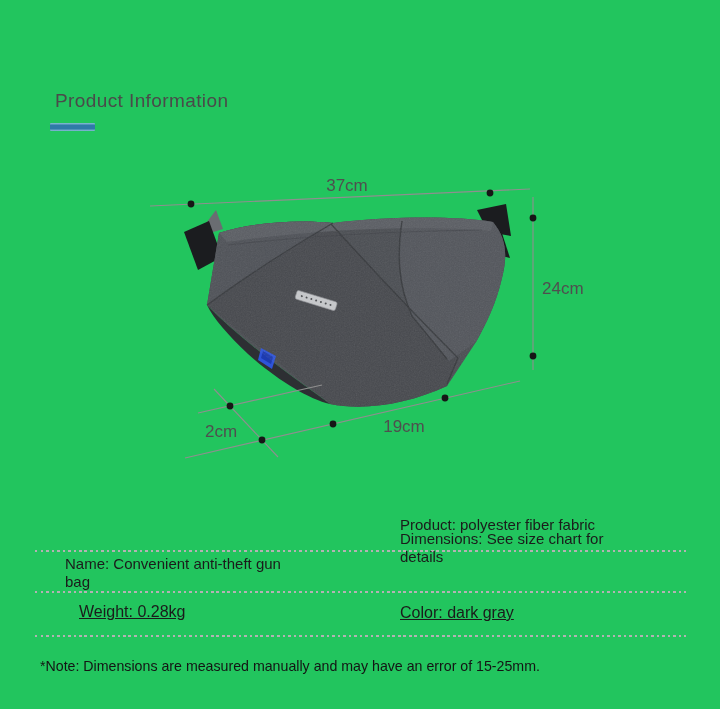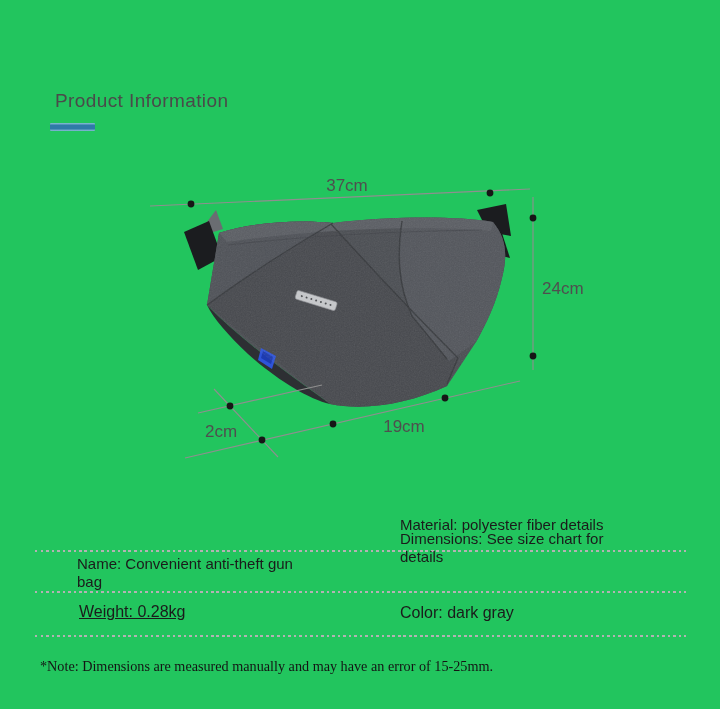--- a/index.html
+++ b/index.html
@@ -28,21 +28,21 @@
   
   .dotline{
     position:absolute; left:35px; width:651px; height:2px;
     background:repeating-linear-gradient(90deg,#b3b3b3 0 2.5px,transparent 2.5px 5.5px);
   }
   .spec{
     position:absolute; color:#1b1b1b; font-size:15px; line-height:18px; font-weight:400;
   }
   .spec.big{font-size:16px;}
   .note-text{
-    position:absolute; left:40px; top:658px; color:#141414; font-size:14.2px;font-family:Liberation Serif, serif;
+    position:absolute; left:40px; top:658px; color:#141414; font-size:14.2px;
   }
 </style>
 </head>
 <body>
 
 <div id="stage">
 
   <div class="page-title">Product Information</div>
   <div class="accent-bar"></div>
 
@@ -117,29 +117,29 @@
       <line class="dim-line" x1="214" y1="229" x2="278" y2="297"></line>
       <circle class="dim-dot" cx="230" cy="246" r="3.4"></circle>
       <circle class="dim-dot" cx="262" cy="280" r="3.4"></circle>
       <circle class="dim-dot" cx="333" cy="264" r="3.4"></circle>
       <circle class="dim-dot" cx="445" cy="238" r="3.4"></circle>
       <text class="dim-text" x="205" y="277" text-anchor="start">2cm</text>
       <text class="dim-text" x="404" y="272" text-anchor="middle">19cm</text>
     </g>
   </svg>
 
-  <div class="spec" style="left:400px; top:516px;">Material: polyester fiber details</div>
+  <div class="spec" style="left:400px; top:516px;">Product: polyester fiber fabric</div>
 
   <div class="dotline" style="top:550px;"></div>
 
-  <div class="spec" style="left:77px; top:555px; width:235px;">Name: Convenient anti-theft gun bag</div>
+  <div class="spec" style="left:65px; top:555px; width:235px;">Name: Convenient anti-theft gun bag</div>
   <div class="spec" style="left:400px; top:530px; width:218px;">Dimensions: See size chart for details</div>
 
   <div class="dotline" style="top:591px;"></div>
 
   <div class="spec big" style="left:79px; top:603px;text-decoration:underline;">Weight: 0.28kg</div>
-  <div class="spec big" style="left:400px; top:604px;">Color: dark gray</div>
+  <div class="spec big" style="left:400px; top:604px;text-decoration:underline;">Color: dark gray</div>
 
   <div class="dotline" style="top:635px;"></div>
 
   <div class="note-text">*Note: Dimensions are measured manually and may have an error of 15-25mm.</div>
 
 </div>
 
 </body></html>

